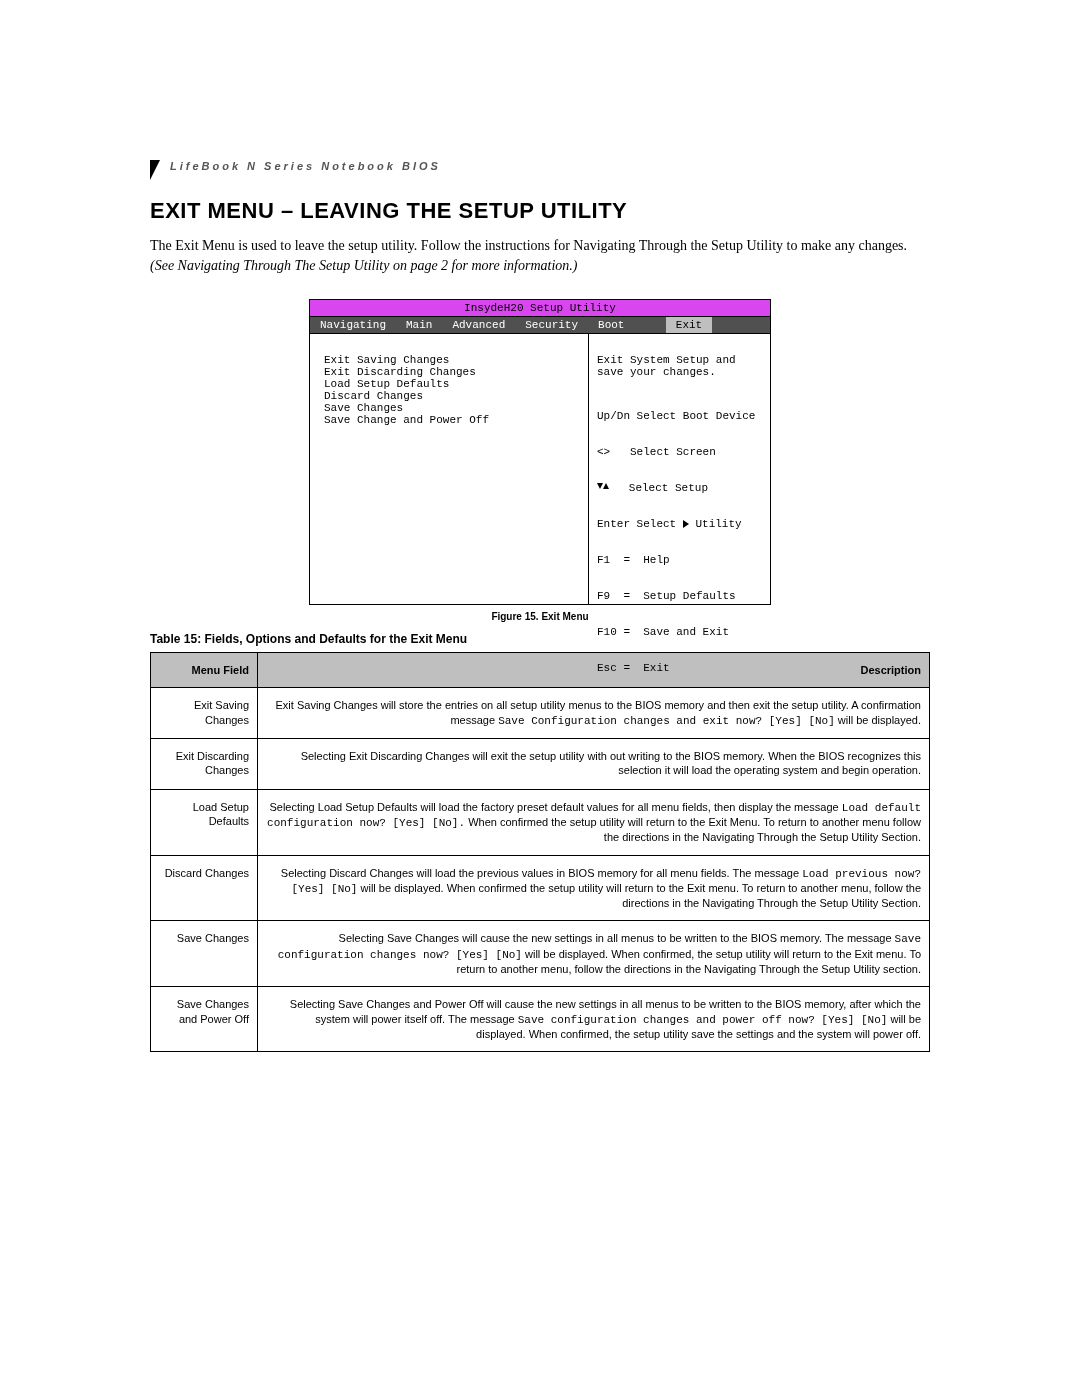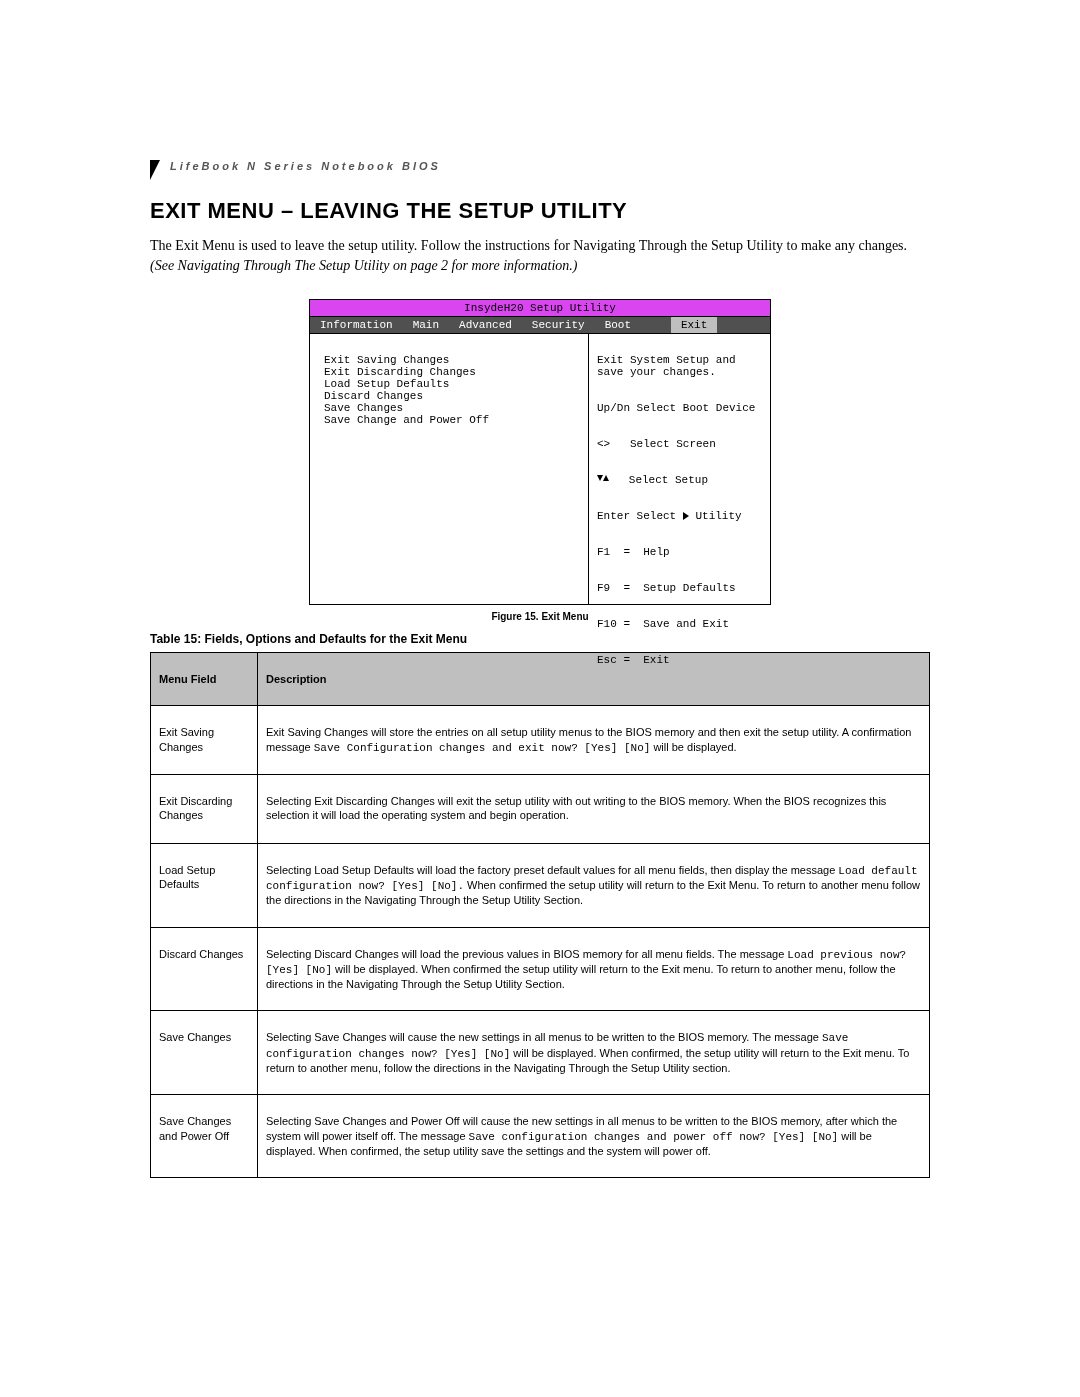--- a/index.html
+++ b/index.html
@@ -87,20 +87,21 @@
     flex: 1;
     padding: 20px 0 0 14px;
   }
   .bios-right {
     width: 165px;
     border-left: 1px solid #000;
     padding: 20px 8px 6px 8px;
     display: flex;
     flex-direction: column;
     justify-content: space-between;
+    gap: 8px;
   }
   .bios-left div, .bios-right div { white-space: pre; }
   .triangle {
     display: inline-block;
     width: 0; height: 0;
     border-top: 4px solid transparent;
     border-bottom: 4px solid transparent;
     border-left: 6px solid #000;
     vertical-align: middle;
   }
@@ -142,22 +143,22 @@
 
   table.fields {
     border-collapse: collapse;
     width: 100%;
     font-family: Arial, Helvetica, sans-serif;
     font-size: 11px;
     line-height: 1.3;
   }
   table.fields th, table.fields td {
     border: 1px solid #000;
-    padding: 19px 8px;
-    text-align: left;
+    padding: 10px 8px;
+    text-align: right;
     vertical-align: top;
   }
   table.fields th {
     background: #bfbfbf;
     font-weight: bold;
   }
   table.fields td:first-child { width: 90px; }
   .mono { font-family: 'Courier New', monospace; }
   .page-num {
     font-family: Arial, Helvetica, sans-serif;
@@ -181,21 +182,21 @@
 
   <div class="columns">
     <div>
       <span>The Exit Menu is used to leave the setup utility. Follow the instructions for Navigating Through the Setup Utility to make any changes. </span><span class="italic-ref">(See Navigating Through The Setup Utility on page 2 for more information.)</span>
     </div>
   </div>
 
   <div class="bios">
     <div class="bios-title-bar">InsydeH20 Setup Utility</div>
     <div class="bios-tabs">
-      <div class="bios-tab">Information</div>
+      <div class="bios-tab">Navigating</div>
       <div class="bios-tab">Main</div>
       <div class="bios-tab">Advanced</div>
       <div class="bios-tab">Security</div>
       <div class="bios-tab">Boot</div>
       <div class="bios-tab" style="flex:0.3"></div>
       <div class="bios-tab active">Exit</div>
       <div class="bios-tab" style="flex:1"></div>
     </div>
     <div class="bios-body">
       <div class="bios-left">

